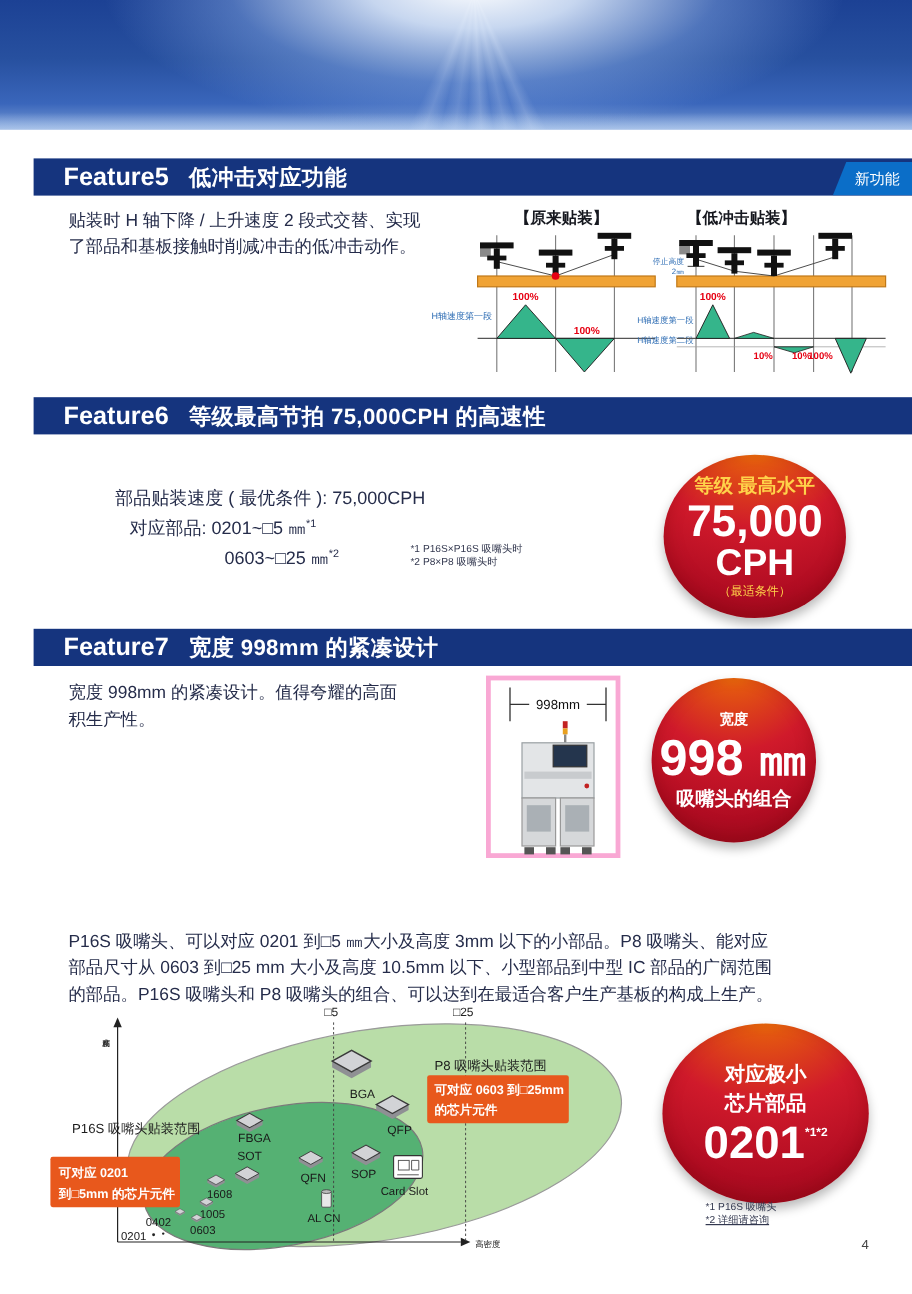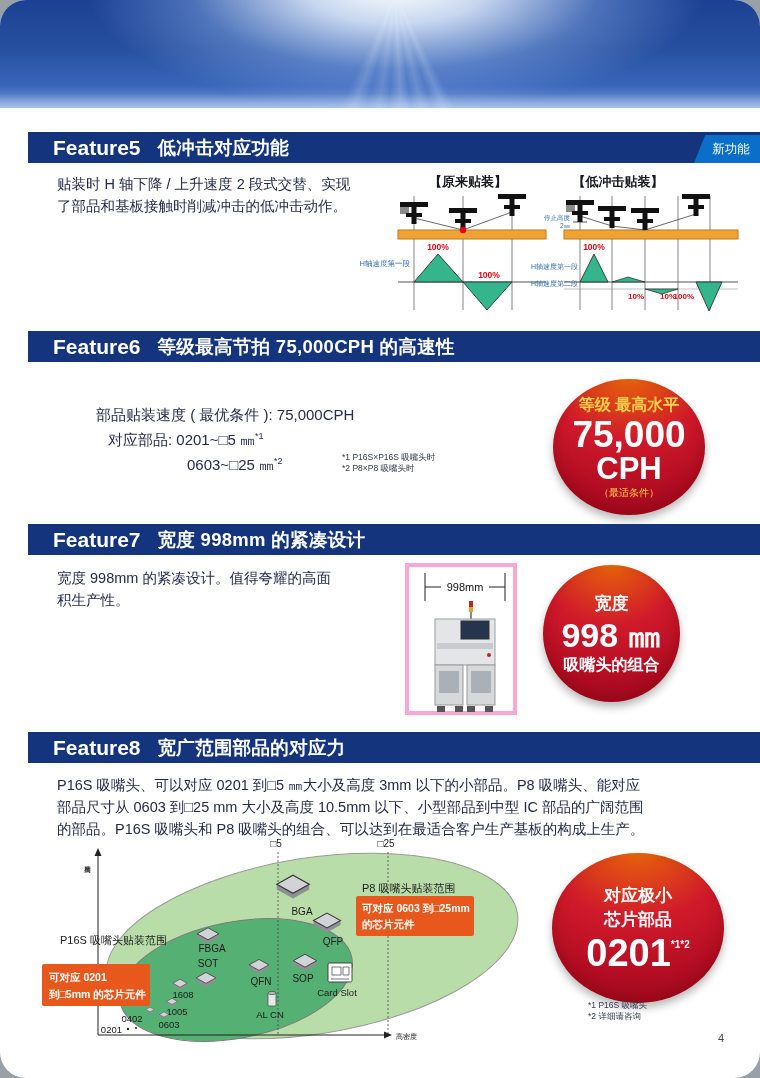--- a/index.html
+++ b/index.html
@@ -1,17 +1,17 @@
 <!DOCTYPE html>
 <html><head>
 <meta charset="utf-8">
 <style>
   html,body{margin:0;padding:0;background:#9aa0a8;}
   .page{position:relative;width:760px;height:1078px;margin:0 auto;background:#fff;
-        font-family:"Liberation Sans","DejaVu Sans",sans-serif;overflow:hidden;color:#252c4a;border-radius:26px;}
+        font-family:"Liberation Sans","DejaVu Sans",sans-serif;overflow:hidden;color:#252c4a;}
   .abs{position:absolute;}
   svg{font-family:"Liberation Sans","DejaVu Sans",sans-serif;}
 
   
   .banner{left:0;top:0;width:760px;height:108px;
     background:
       radial-gradient(60% 170% at 52% -12%, rgba(255,255,255,1) 0%, rgba(228,240,255,.85) 20%, rgba(150,185,240,.4) 45%, rgba(40,80,170,0) 68%),
       conic-gradient(from 152deg at 52% -6%, rgba(255,255,255,0) 0deg, rgba(255,255,255,.20) 5deg, rgba(255,255,255,0) 10deg,
         rgba(255,255,255,.16) 15deg, rgba(255,255,255,0) 20deg, rgba(255,255,255,.22) 25deg, rgba(255,255,255,0) 31deg,
         rgba(255,255,255,.14) 36deg, rgba(255,255,255,0) 42deg, rgba(255,255,255,.18) 48deg, rgba(255,255,255,0) 54deg, rgba(255,255,255,0) 360deg),
@@ -174,29 +174,25 @@
         <rect x="62" y="104" width="20" height="22" fill="#aab0b5"></rect>
         <rect x="28" y="139" width="8" height="6" fill="#555"></rect>
         <rect x="46" y="139" width="8" height="6" fill="#555"></rect>
         <rect x="58" y="139" width="8" height="6" fill="#555"></rect>
         <rect x="76" y="139" width="8" height="6" fill="#555"></rect>
       </g>
     </svg>
   </div>
 
   <div class="abs badge" style="left:543px;top:565px;width:137px;height:137px;">
-    <div style="font-size:17px;font-weight:700;font-family:Liberation Serif, serif;">宽度</div>
-    <div class="big" style="font-size:34px;margin:3px 0;text-align:right;">998 ㎜</div>
+    <div style="font-size:12px;font-weight:700;font-family:Liberation Serif, serif;">宽度</div>
+    <div class="big" style="font-size:42px;margin:3px 0;text-align:right;">998 ㎜</div>
     <div style="font-size:16px;font-weight:700;">吸嘴头的组合</div>
   </div>
 
-  <div class="abs bar" style="top:732px;">
-    <span class="fl">Feature8</span>
-    <span class="ft">宽广范围部品的对应力</span>
-  </div>
   <div class="abs body-txt" style="left:57px;top:774px;width:695px;line-height:1.52;">P16S 吸嘴头、可以对应 0201 到□5 ㎜大小及高度 3mm 以下的小部品。P8 吸嘴头、能对应
 部品尺寸从 0603 到□25 mm 大小及高度 10.5mm 以下、小型部品到中型 IC 部品的广阔范围
 的部品。P16S 吸嘴头和 P8 吸嘴头的组合、可以达到在最适合客户生产基板的构成上生产。</div>
 
   <svg class="abs" style="left:40px;top:838px;" width="492" height="212">
     <ellipse cx="272" cy="108" rx="208" ry="88" transform="rotate(-9 272 108)" fill="#b9dda8" stroke="#9a9a9a"></ellipse>
     <ellipse cx="196" cy="142" rx="118" ry="58" transform="rotate(-11 196 142)" fill="#55b173" stroke="#7a7a7a"></ellipse>
 
     <g stroke="#222" stroke-width="1">
       <line x1="58" y1="197" x2="58" y2="16"></line>
@@ -273,16 +269,16 @@
   </svg>
 
   <div class="abs badge" style="left:552px;top:853px;width:172px;height:150px;">
     <div style="font-size:17px;font-weight:700;">对应极小</div>
     <div style="font-size:17px;font-weight:700;margin-top:1px;">芯片部品</div>
     <div style="margin-top:3px;">
       <span class="big" style="font-size:38px;">0201</span><span style="font-size:10px;font-weight:700;vertical-align:18px;">*1*2</span>
     </div>
   </div>
   <div class="abs note" style="left:588px;top:1000px;">*1   P16S 吸嘴头</div>
-  <div class="abs note" style="left:588px;top:1011px;">*2   详细请咨询</div>
+  <div class="abs note" style="left:588px;top:1011px;text-decoration:underline;">*2   详细请咨询</div>
 
   <div class="abs pagenum">4</div>
 </div>
 
 </body></html>

